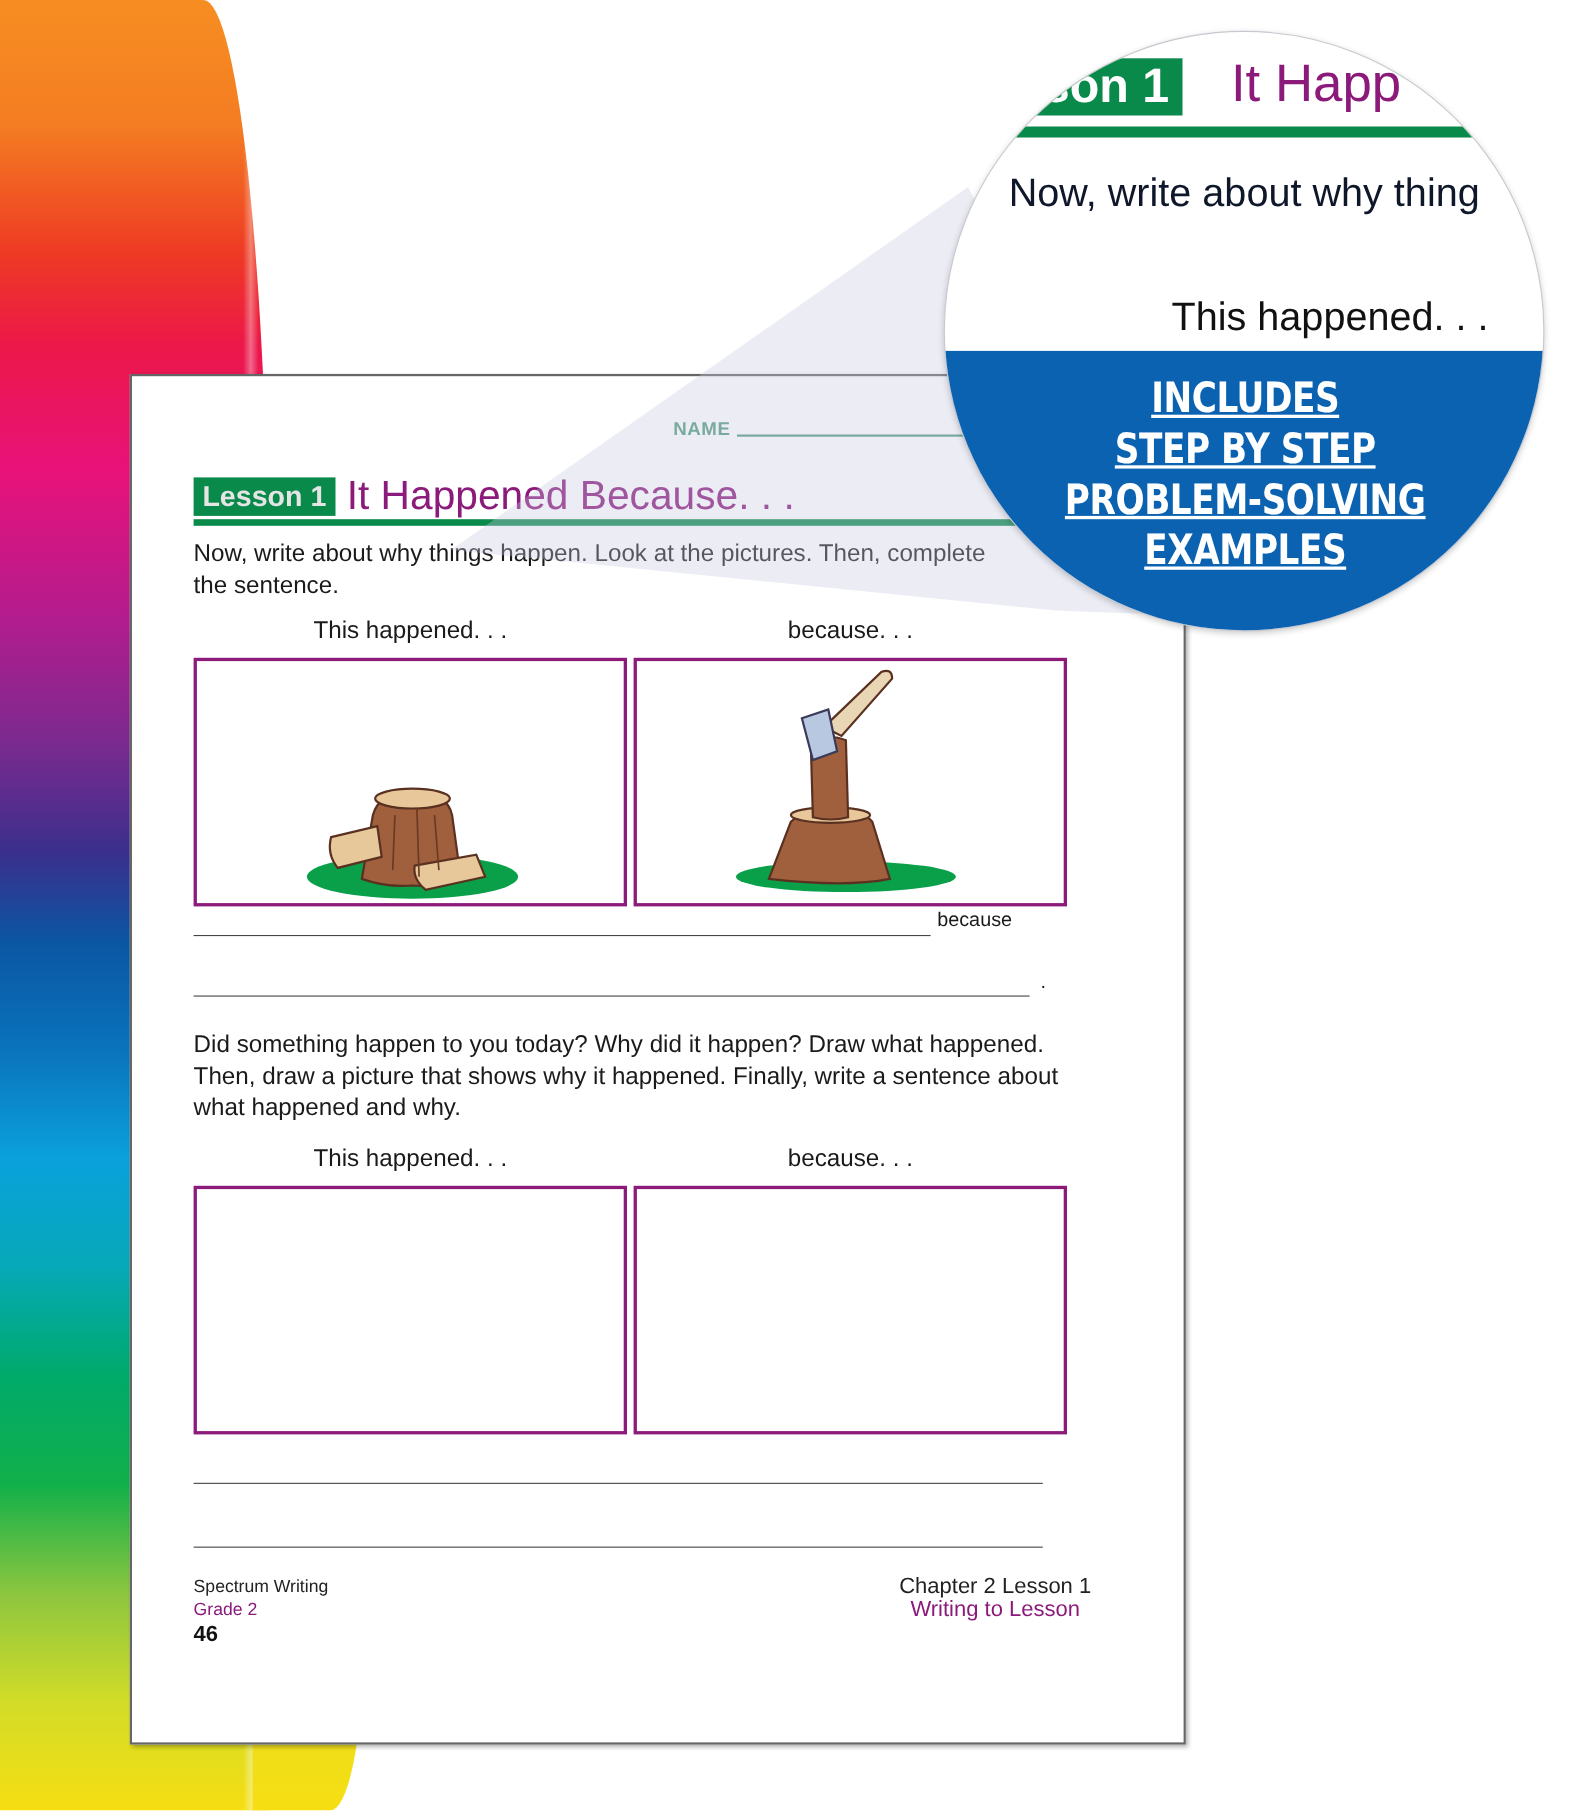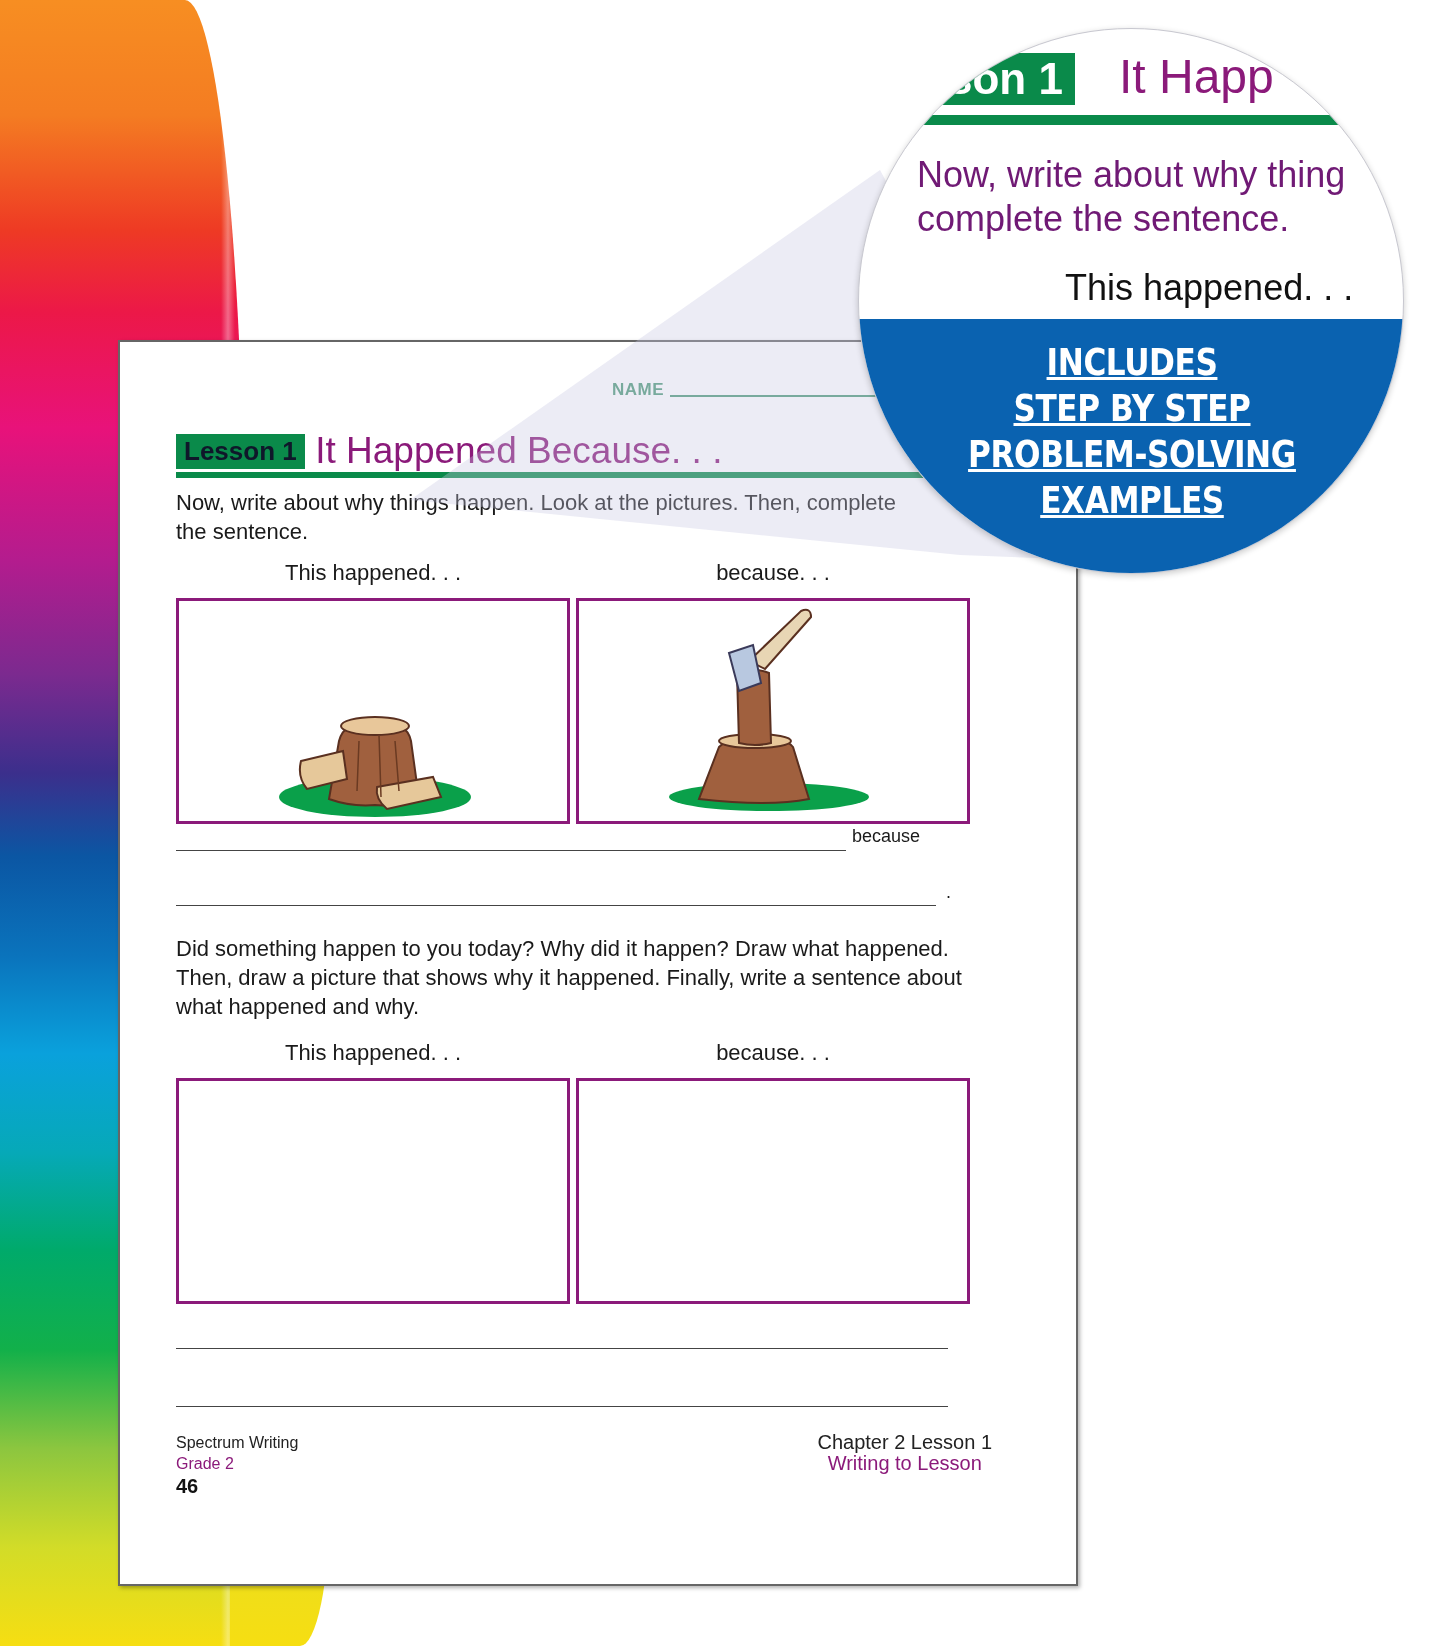--- a/index.html
+++ b/index.html
@@ -36,21 +36,21 @@
     
     .cone {
       position: absolute; left: 0; top: 0; width: 1440px; height: 1646px; pointer-events: none;
     }
 
     .name-row { position: absolute; left: 492px; top: 38px; display: flex; align-items: flex-end; }
     .name-label { color: #4e9a78; font-weight: bold; font-size: 17px; letter-spacing: 0.5px; }
     .name-line { width: 300px; border-bottom: 2px solid #4e9a78; margin-left: 6px; margin-bottom: 3px; }
 
     .lesson-row { position: absolute; left: 56px; top: 88px; width: 800px; }
-    .lesson-tag { display: inline-block; background: #0a8a4a; color: #0f172a; font-weight: bold; font-size: 26px; padding: 2px 8px; vertical-align: middle; }
+    .lesson-tag { display: inline-block; background: #0a8a4a; color: #e5e5e5; font-weight: bold; font-size: 26px; padding: 2px 8px; vertical-align: middle; }
     .lesson-title { display: inline-block; color: #8b1a7a; font-size: 37px; vertical-align: middle; margin-left: 6px; }
     .lesson-rule { position: absolute; left: 56px; top: 130px; width: 800px; height: 6px; background: #0a8a4a; }
 
     .para { position: absolute; left: 56px; font-size: 22px; line-height: 29px; color: #1a1a1a; }
     .col-label { position: absolute; font-size: 22px; color: #1a1a1a; text-align: center; width: 394px; }
     .box { position: absolute; width: 394px; height: 226px; border: 3px solid #8b1a7a; background: #fff; overflow: hidden; }
     .box svg { position: absolute; left: 0; top: 0; }
 
     .line { position: absolute; border-bottom: 1.5px solid #444; }
     .after-text { position: absolute; font-size: 18px; color: #1a1a1a; }
@@ -63,21 +63,21 @@
 
     
     .circle {
       position: absolute; left: 858px; top: 28px; width: 546px; height: 546px;
       border-radius: 50%; overflow: hidden; background: #fff;
       border: 1.5px solid #c8c8d0; box-shadow: 0 2px 6px rgba(0,0,0,0.2);
     }
     .circle .zlesson { position: absolute; left: 0; top: 24px; background: #0a8a4a; color: #fff; font-weight: bold; font-size: 44px; padding: 0 12px 0 40px; height: 52px; line-height: 52px; }
     .circle .ztitle { position: absolute; left: 260px; top: 20px; color: #8b1a7a; font-size: 48px; white-space: nowrap; }
     .circle .zrule { position: absolute; left: 0; top: 86px; width: 546px; height: 10px; background: #0a8a4a; }
-    .circle .zpara { position: absolute; left: 58px; top: 124px; font-size: 36px; line-height: 44px; color: #701a75; white-space: nowrap; }
+    .circle .zpara { position: absolute; left: 58px; top: 124px; font-size: 36px; line-height: 44px; color: #0f172a; white-space: nowrap; }
     .circle .zhappened { position: absolute; left: 206px; top: 238px; font-size: 36px; color: #111; white-space: nowrap; }
     .circle .zband {
       position: absolute; left: 0; top: 290px; width: 546px; height: 260px; background: #0a62b0;
       color: #fff; text-align: center; padding-top: 20px; text-decoration: underline;
     }
     .circle .zband div { font-family: "DejaVu Sans", sans-serif; font-weight: bold; font-size: 38px; line-height: 46px; letter-spacing: -0.5px; transform: scaleX(0.82); }
   </style>
 </head>
 <body>
 
@@ -153,21 +153,20 @@
 <svg class="cone" viewBox="0 0 1440 1646">
   <polygon points="410,500 880,170 1090,560 960,555" fill="rgba(200,200,225,0.35)"></polygon>
 </svg>
 
 <div class="circle">
   <div class="zlesson">esson 1</div>
   <div class="ztitle">It Happ</div>
   <div class="zrule"></div>
   <div class="zpara">
     <div>Now, write about why thing</div>
-    <div>complete the sentence.</div>
   </div>
   <div class="zhappened">This happened. . .</div>
   <div class="zband">
     <div>INCLUDES</div>
     <div>STEP BY STEP</div>
     <div>PROBLEM-SOLVING</div>
     <div>EXAMPLES</div>
   </div>
 </div>
 

